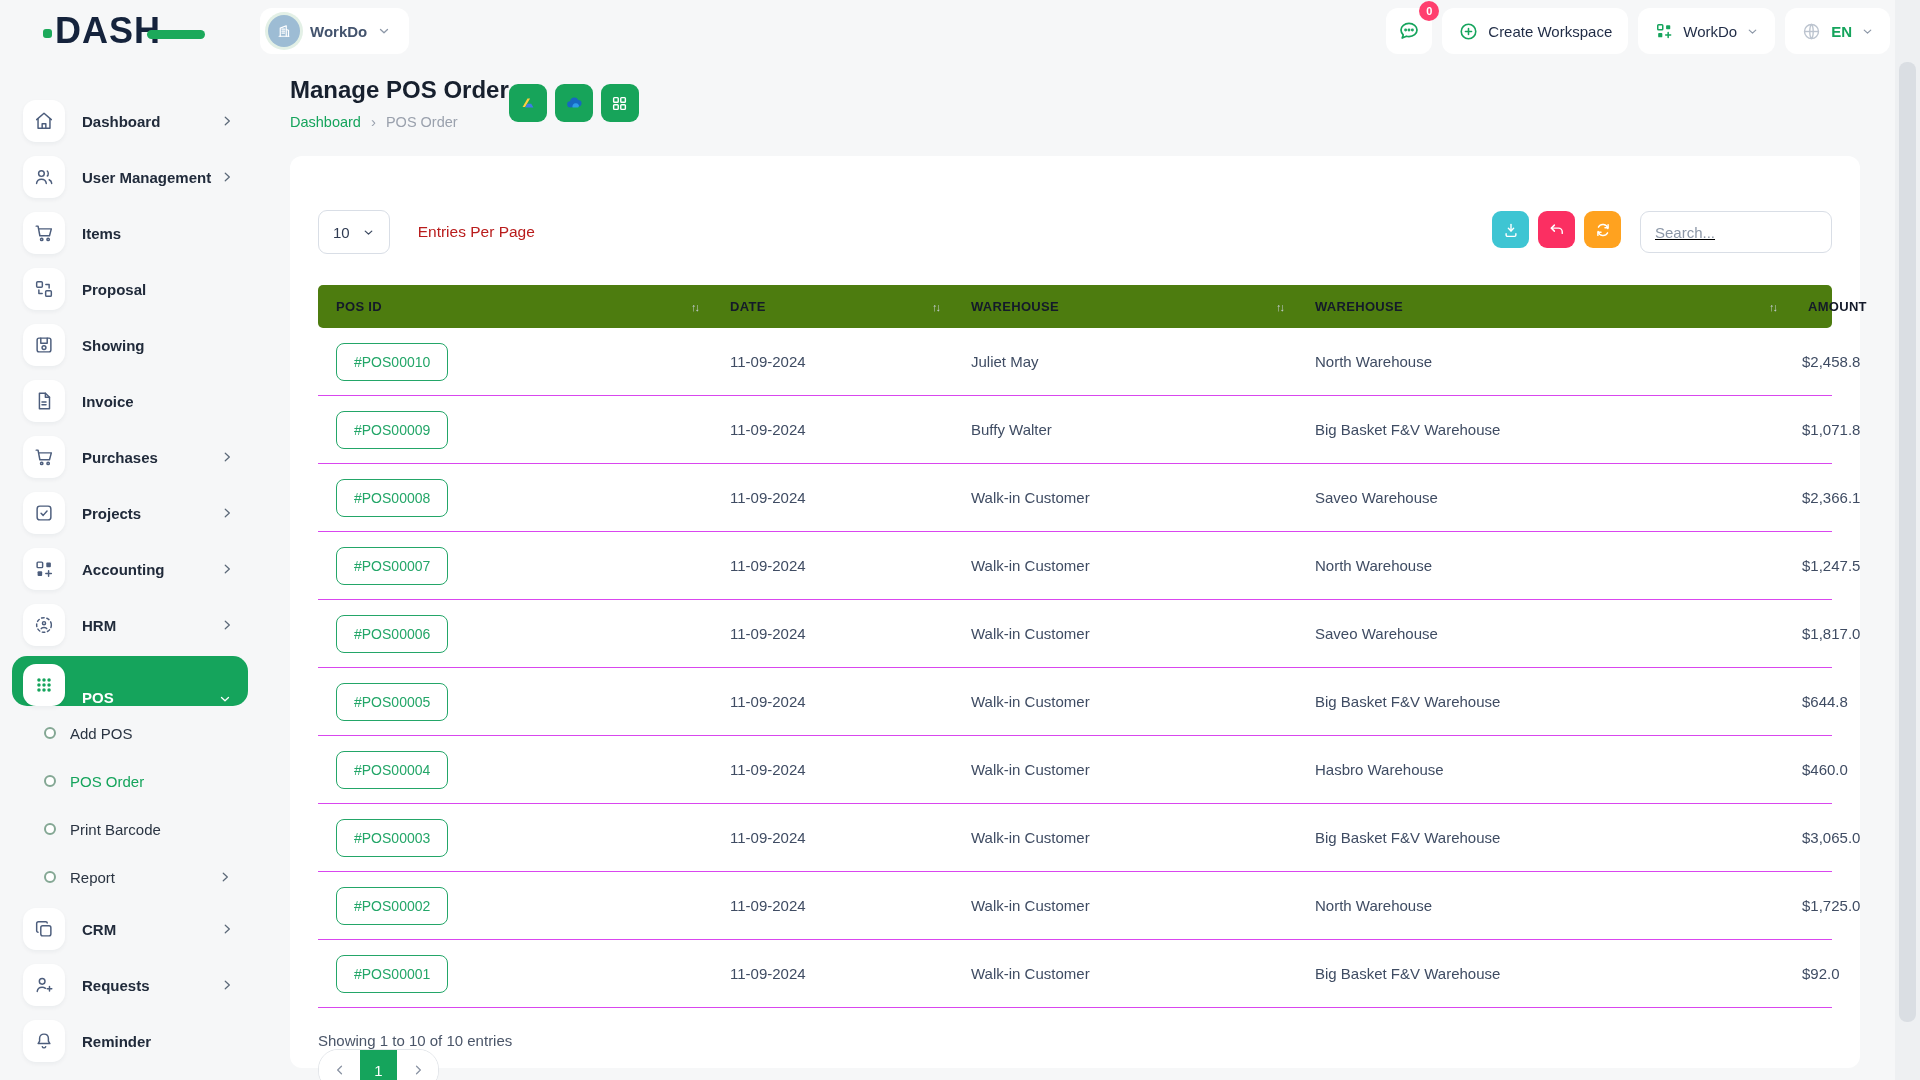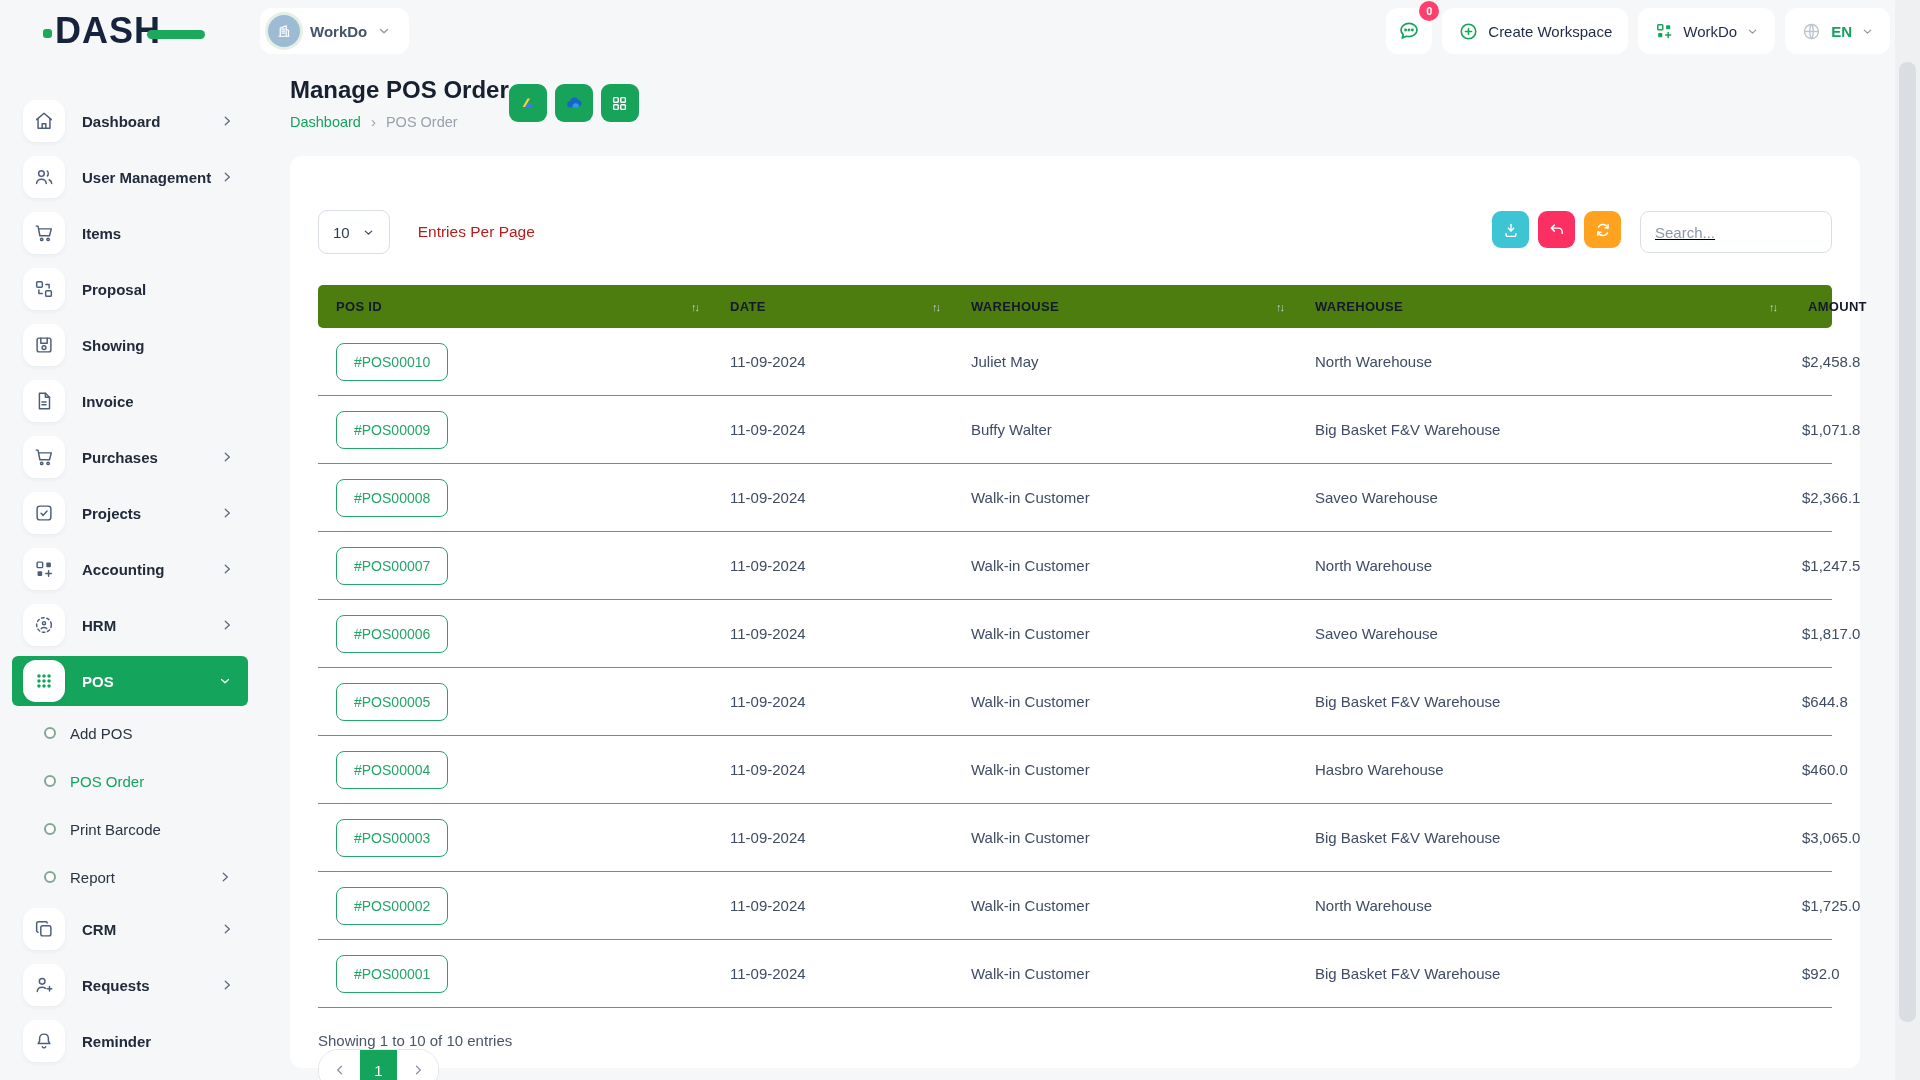--- a/index.html
+++ b/index.html
@@ -20,21 +20,21 @@
   .chat-badge{position:absolute;top:-7px;right:-7px;min-width:20px;height:20px;border-radius:50%;background:#ff3f6e;color:#fff;font-size:11px;font-weight:700;display:flex;align-items:center;justify-content:center;}
   .top-pill{display:flex;align-items:center;gap:9px;background:#fff;border-radius:12px;height:46px;padding:0 16px;font-size:15px;color:#1f2b45;font-weight:500;}
   .lang-code{color:#15a45c;font-weight:700;}
 
   
   .sidebar{position:absolute;top:62px;left:0;width:260px;bottom:0;padding:38px 12px 0 12px;box-sizing:border-box;}
   .nav-item{display:flex;align-items:center;height:42px;margin-bottom:14px;padding:0 14px 0 11px;cursor:pointer;}
   .tile{width:42px;height:42px;min-width:42px;background:#fff;border-radius:13px;display:flex;align-items:center;justify-content:center;box-shadow:0 2px 4px rgba(21,35,66,.05);}
   .nav-label{margin-left:17px;font-size:15px;font-weight:600;color:#212b3b;}
   .nav-chev{margin-left:auto;}
-  .nav-item.active{background:#15a45c;border-radius:6px;height:50px;margin:-4px 0 10px 0;padding:0 16px 0 11px;}
+  .nav-item.active{background:#15a45c;border-radius:15px;height:50px;margin:-4px 0 10px 0;padding:0 16px 0 11px;align-items:flex-end;}
   .nav-item.active .nav-label{color:#fff;}
   .submenu-item{display:flex;align-items:center;height:34px;margin-bottom:14px;padding-left:32px;cursor:pointer;}
   .bullet{width:8px;height:8px;border-radius:50%;border:2px solid #84a794;background:#fff;}
   .sub-label{margin-left:14px;font-size:15px;font-weight:500;color:#2a3442;}
   .submenu-item.active .sub-label{color:#15a45c;}
 
   
   .main{position:absolute;left:260px;top:62px;right:30px;bottom:0;padding:0 30px;box-sizing:border-box;}
   .page-head{display:flex;align-items:center;justify-content:flex-start;margin-top:14px;}
   .page-title{font-size:24px;font-weight:700;color:#17202e;margin:0;}

